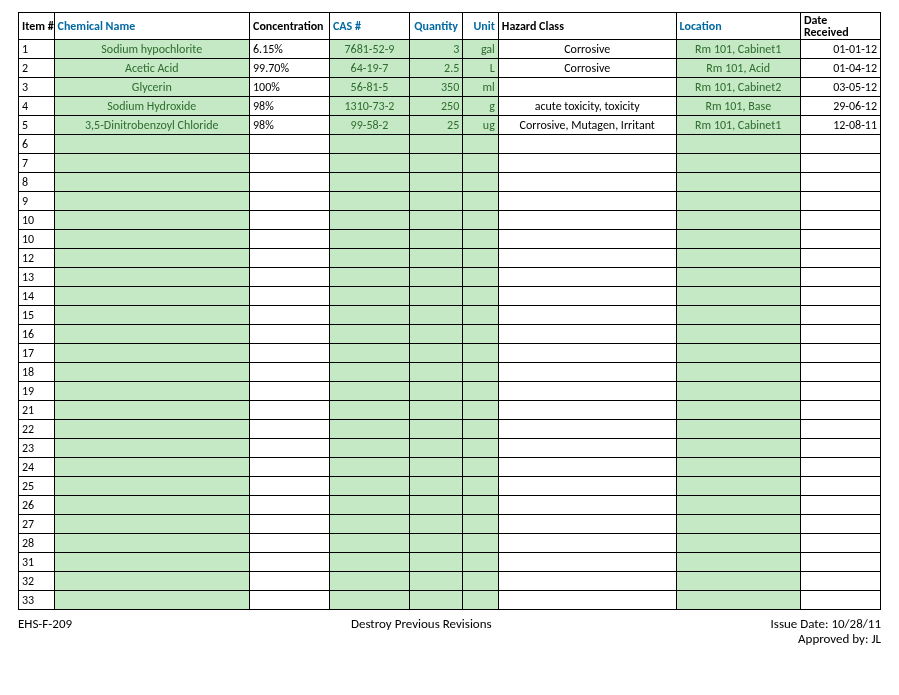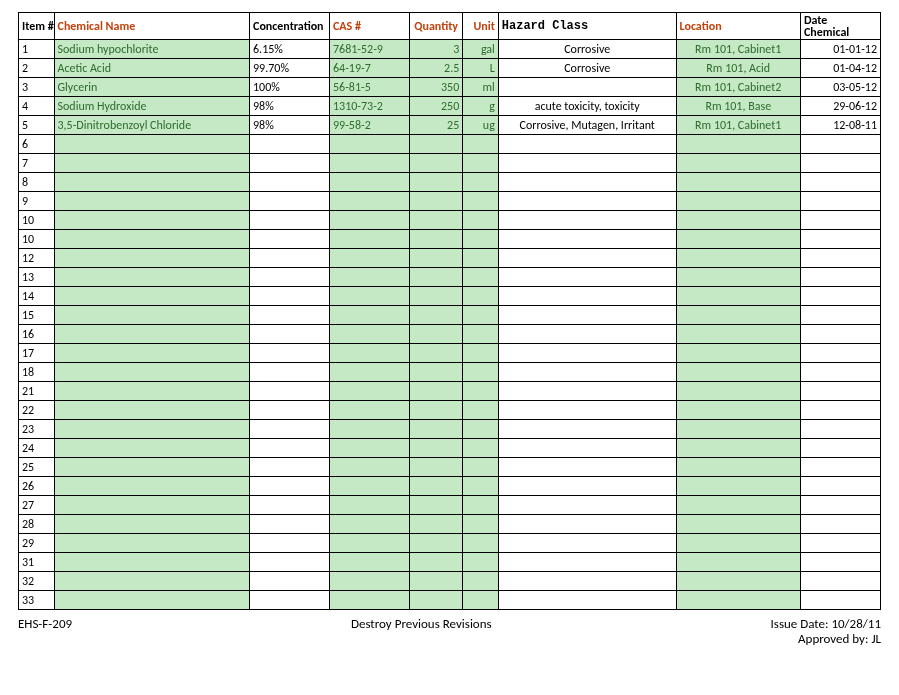--- a/index.html
+++ b/index.html
@@ -23,38 +23,38 @@
     white-space: nowrap;
     vertical-align: middle;
   }
   table.inv th {
     font-weight: bold;
     text-align: left;
     background: #fff;
   }
   .hdr-green {
     background: #c5e8c5;
-    color: #c2410c;
+    color: #0369a1;
     font-weight: normal;
     text-align: center;
     margin-top: 48px;
   }
   .hdr-green.left { text-align: left; }
-  .hdr-center { text-align: center; font-family: Liberation Mono, monospace; }
+  .hdr-center { text-align: center; }
   .col-item   { width: 4%; }
   .col-name   { width: 22%; }
   .col-conc   { width: 9%; }
   .col-cas    { width: 9%; }
   .col-qty    { width: 6%; }
   .col-unit   { width: 4%; }
   .col-haz    { width: 20%; }
   .col-loc    { width: 14%; }
   .col-date   { width: 9%; }
   td.g       { background: #c5e8c5; color: #2f6d2f; }
-  td.g-left  { text-align: left; }
+  td.g-left  { text-align: center; }
   td.g-right { text-align: right; }
   td.w-left  { text-align: left; }
   td.w-right { text-align: right; }
   td.center  { text-align: center; }
   .th-date { line-height: 1.0; text-align: right; font-weight: bold; }
   .th-date div { display:block; }
 
   .footer {
     margin-top: 6px;
     width: 100%;
@@ -86,21 +86,21 @@
       <th>Item #</th>
       <th class="hdr-green left">Chemical Name</th>
       <th>Concentration</th>
       <th class="hdr-green">CAS #</th>
       <th class="hdr-green" style="text-align:center">Quantity</th>
       <th class="hdr-green" style="text-align:right">Unit</th>
       <th class="hdr-center">Hazard Class</th>
       <th class="hdr-green">Location</th>
       <th class="th-date">
         <div>Date</div>
-        <div>Chemical</div>
+        <div>Received</div>
       </th>
     </tr>
   </thead>
   <tbody id="tbody">
       <tr>
         <td class="w-left">1</td>
         <td class="g g-left">Sodium hypochlorite</td>
         <td class="w-left">6.15%</td>
         <td class="g g-left">7681-52-9</td>
         <td class="g g-right">3</td>
@@ -290,20 +290,31 @@
         <td class="g"></td>
         <td></td>
         <td class="g"></td>
         <td class="g"></td>
         <td class="g"></td>
         <td></td>
         <td class="g"></td>
         <td></td>
       </tr>
       <tr>
+        <td class="w-left">19</td>
+        <td class="g"></td>
+        <td></td>
+        <td class="g"></td>
+        <td class="g"></td>
+        <td class="g"></td>
+        <td></td>
+        <td class="g"></td>
+        <td></td>
+      </tr>
+      <tr>
         <td class="w-left">21</td>
         <td class="g"></td>
         <td></td>
         <td class="g"></td>
         <td class="g"></td>
         <td class="g"></td>
         <td></td>
         <td class="g"></td>
         <td></td>
       </tr>
@@ -368,31 +379,20 @@
         <td></td>
         <td class="g"></td>
         <td class="g"></td>
         <td class="g"></td>
         <td></td>
         <td class="g"></td>
         <td></td>
       </tr>
       <tr>
         <td class="w-left">28</td>
-        <td class="g"></td>
-        <td></td>
-        <td class="g"></td>
-        <td class="g"></td>
-        <td class="g"></td>
-        <td></td>
-        <td class="g"></td>
-        <td></td>
-      </tr>
-      <tr>
-        <td class="w-left">29</td>
         <td class="g"></td>
         <td></td>
         <td class="g"></td>
         <td class="g"></td>
         <td class="g"></td>
         <td></td>
         <td class="g"></td>
         <td></td>
       </tr>
       <tr>

